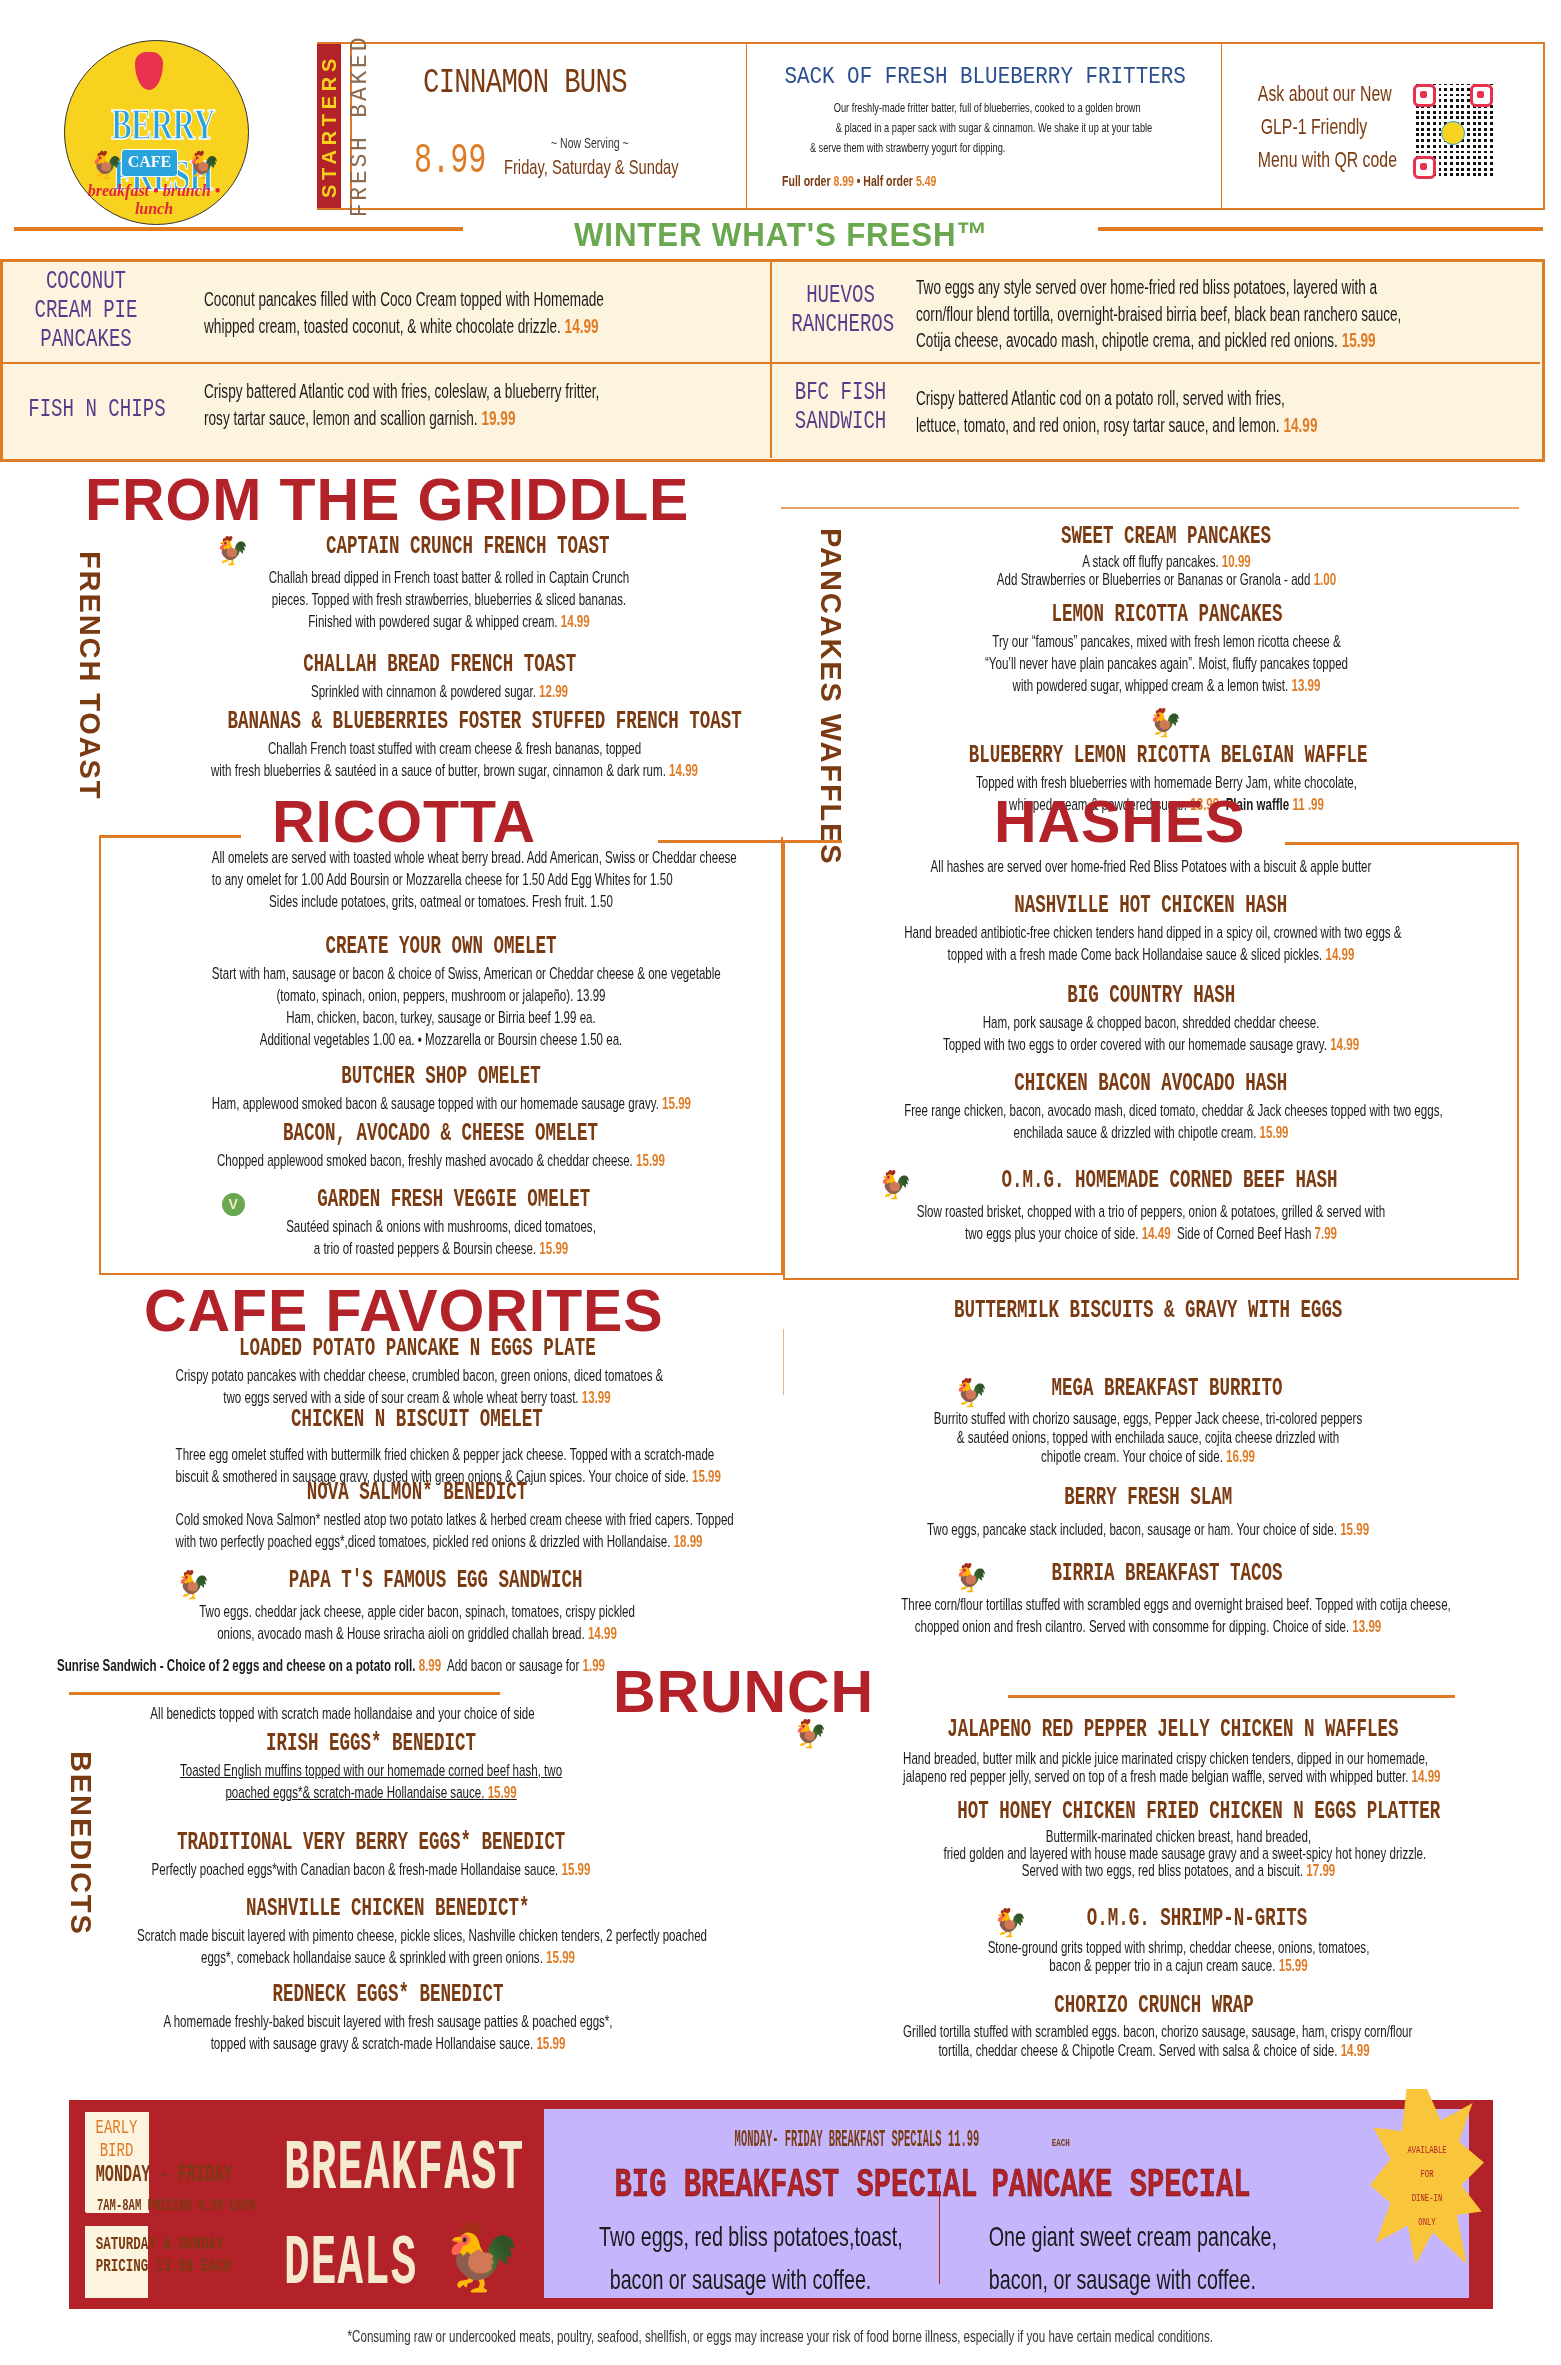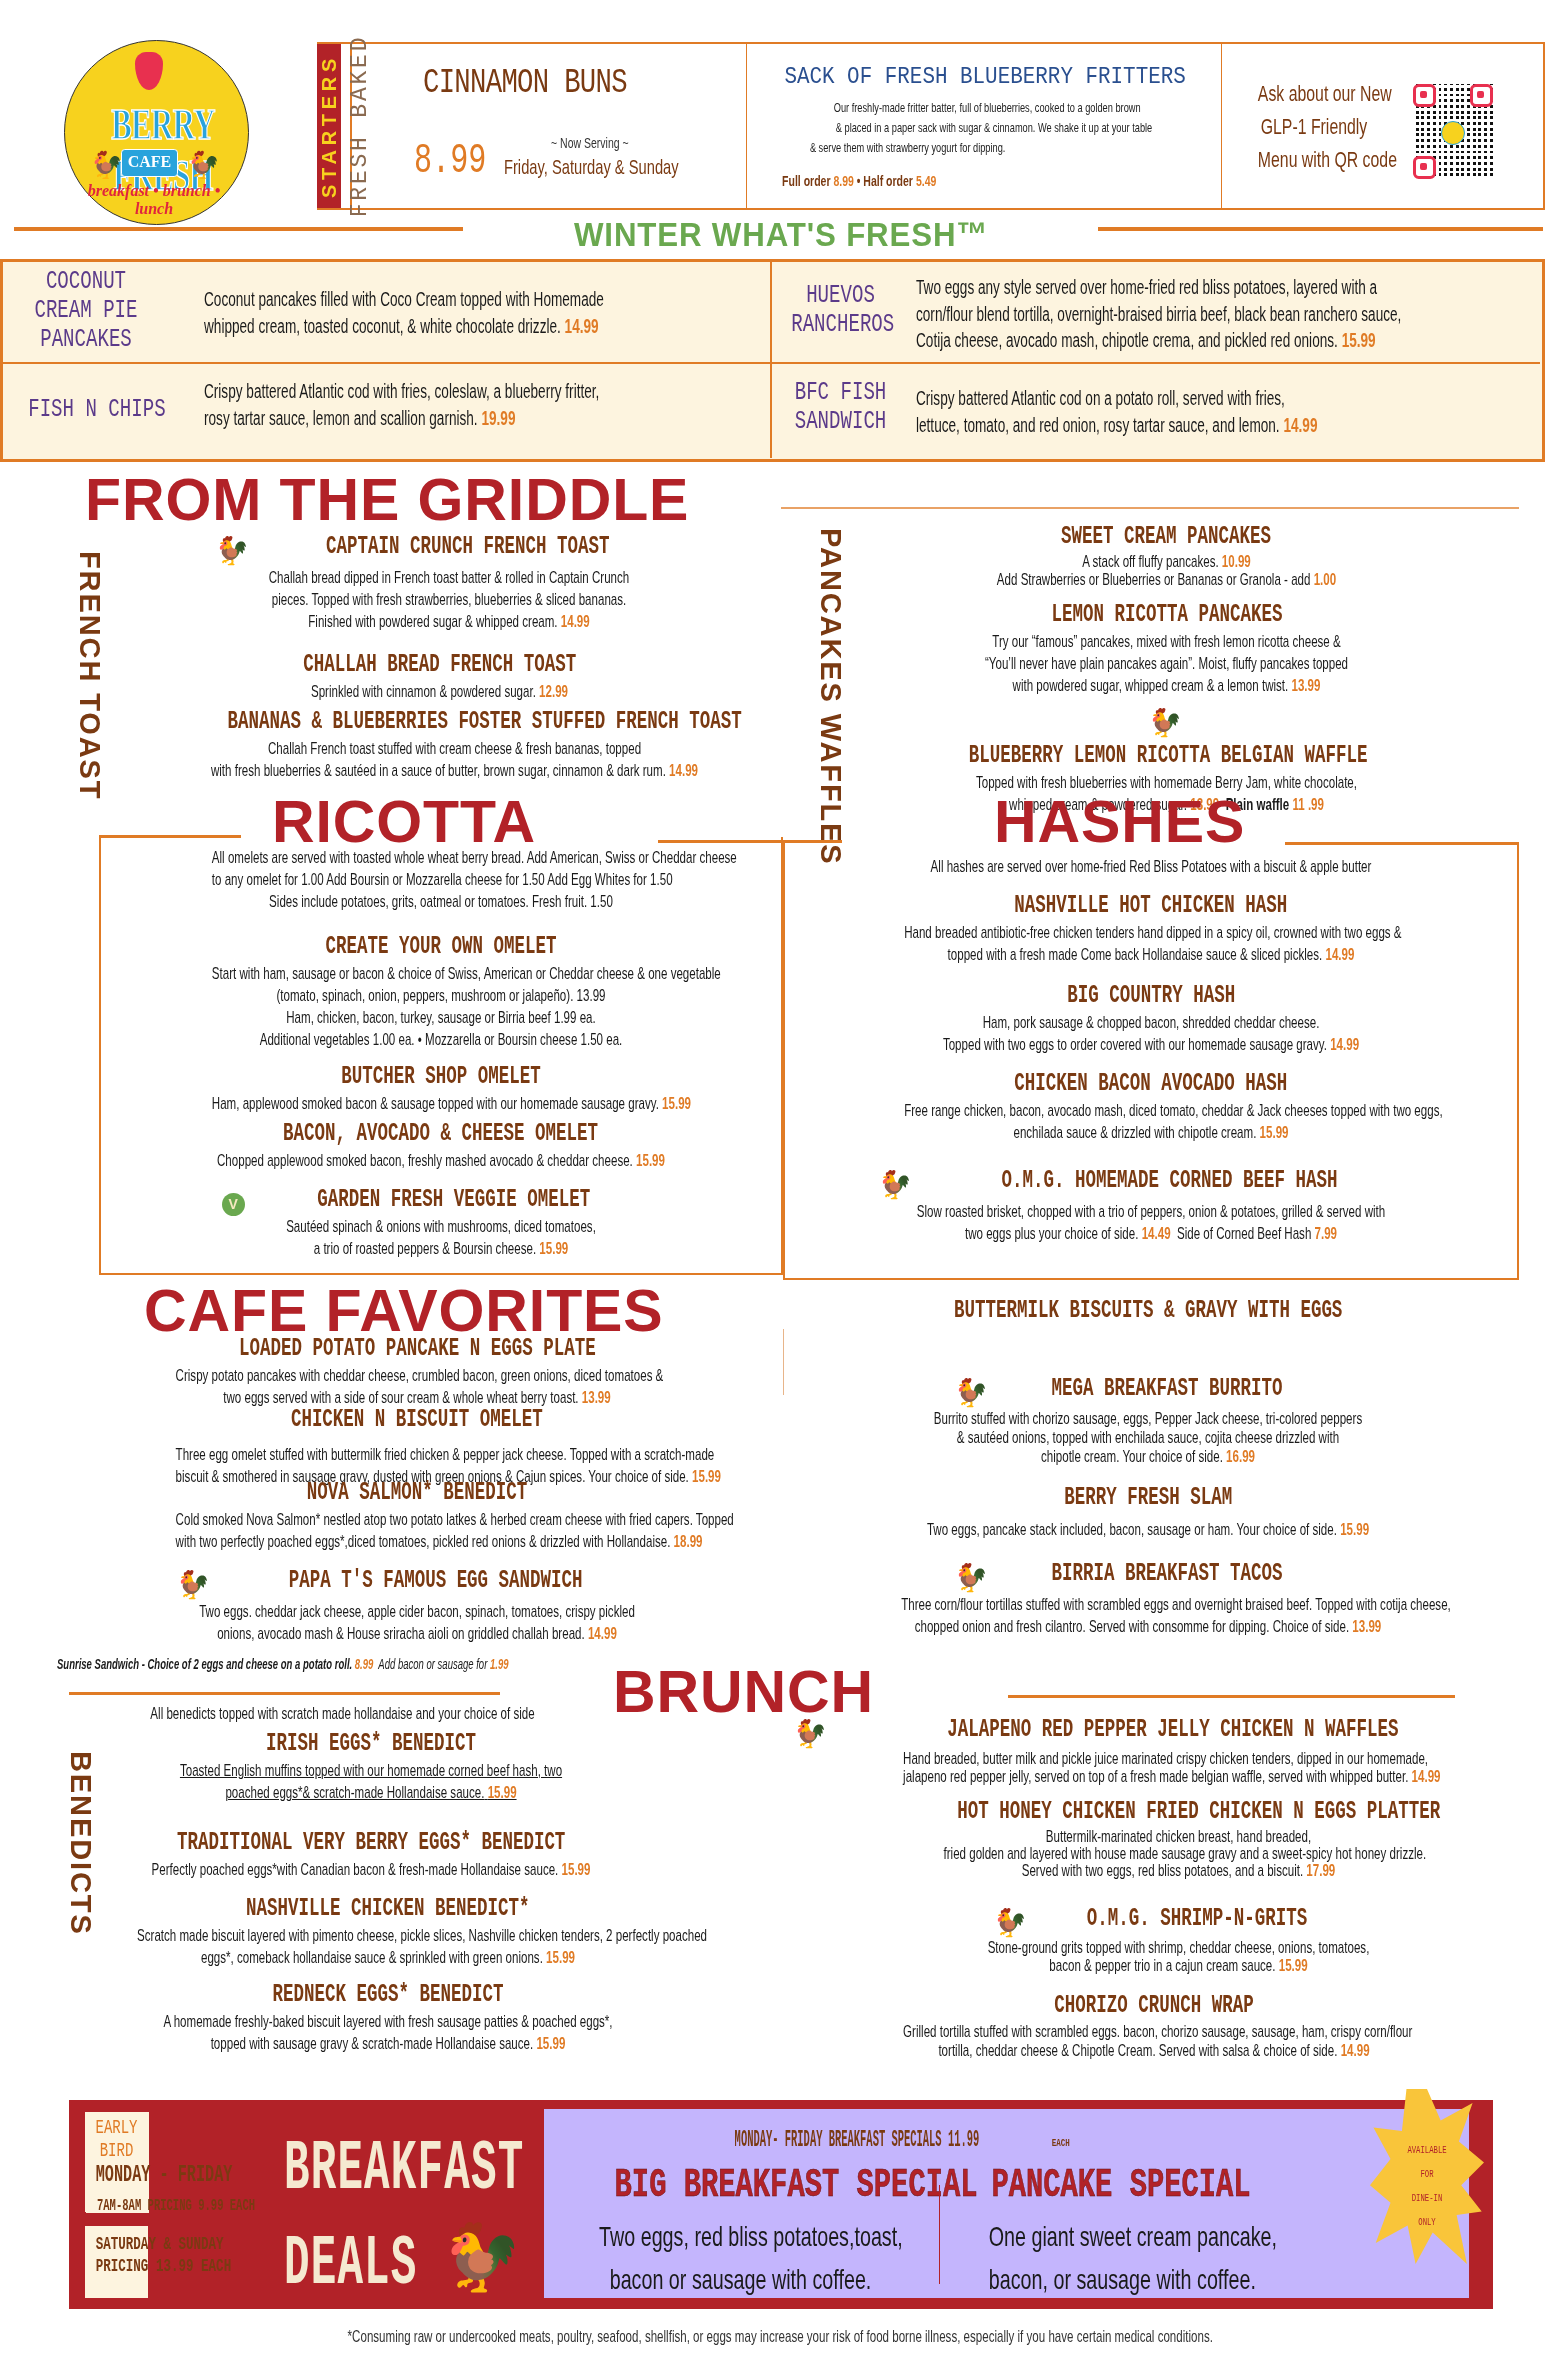--- a/index.html
+++ b/index.html
@@ -347,21 +347,21 @@
     <span class="line"><span>with two perfectly poached eggs*,diced tomatoes, pickled red onions &amp; drizzled with Hollandaise.</span> <span class="price">18.99</span></span>
   </div>
 </div>
 <div class="item" style="left:62px;top:1564px;width:710px;">
   <div><span class="rooster">🐓</span><span class="item-name">PAPA T'S FAMOUS EGG SANDWICH</span></div>
   <div class="item-desc">
     <span class="line">Two eggs. cheddar jack cheese, apple cider bacon, spinach, tomatoes, crispy pickled</span>
     <span class="line"><span>onions, avocado mash &amp; House sriracha aioli on griddled challah bread.</span> <span class="price">14.99</span></span>
   </div>
 </div>
-<div class="abs" style="left:57px;top:1656px;width:615px;font-size:14px;white-space:nowrap;font-style:italic;">
+<div class="abs" style="left:57px;top:1656px;width:615px;font-size:17px;white-space:nowrap;">
   <span style="display:inline-block;transform:scaleX(0.68);transform-origin:left top;">
     <b>Sunrise Sandwich - Choice of 2 eggs and cheese on a potato roll.</b>
     <b class="price">8.99</b>&nbsp;
     <span>Add bacon or sausage for</span>
     <span class="price">1.99</span>
   </span>
 </div>
 
 <div class="item" style="left:785px;top:1294px;width:726px;">
   <div><span class="item-name">BUTTERMILK BISCUITS &amp; GRAVY WITH EGGS</span></div>

